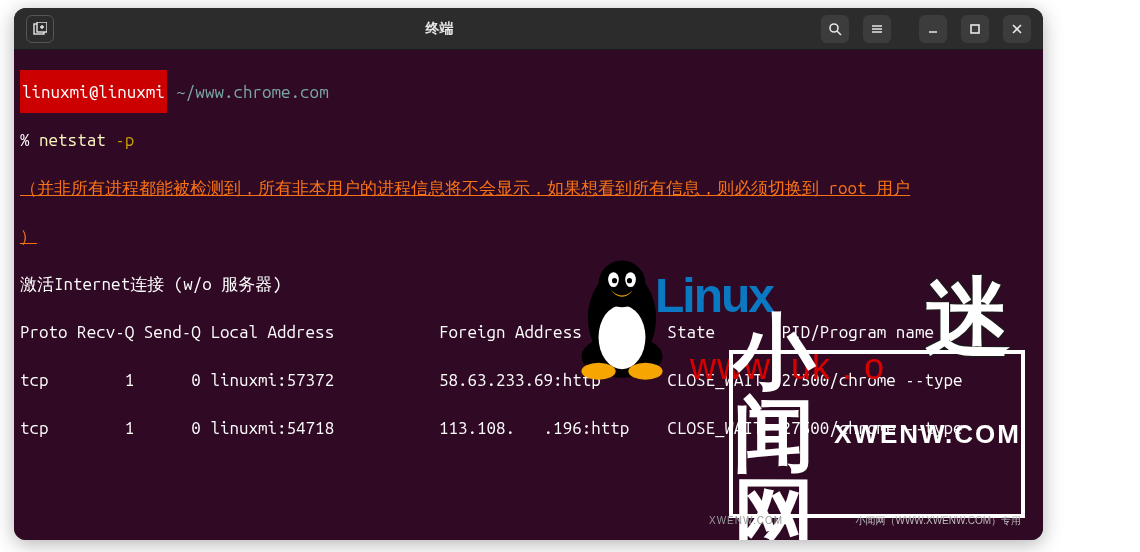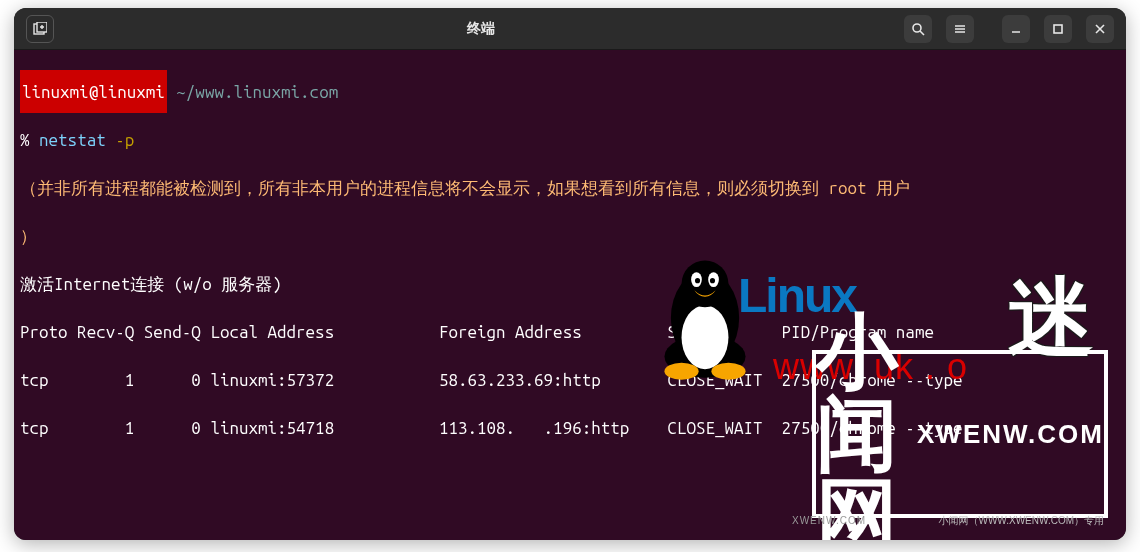--- a/index.html
+++ b/index.html
@@ -7,21 +7,21 @@
     width: 1140px;
     height: 552px;
     background: #ffffff;
     font-family: "Ubuntu Mono", "DejaVu Sans Mono", Consolas, monospace;
     overflow: hidden;
   }
   .window {
     position: absolute;
     left: 14px;
     top: 8px;
-    width: 1112px;
+    width: 1029px;
     height: 532px;
     background: #2c2c2c;
     border-radius: 12px;
     overflow: hidden;
     box-shadow: 0 4px 20px rgba(0,0,0,0.3);
   }
   .titlebar {
     height: 42px;
     background: #2c2c2c;
     display: flex;
@@ -51,23 +51,23 @@
     padding: 6px 0 0 0;
     font-size: 17px;
     line-height: 24px;
     white-space: pre;
     overflow:hidden;
   }
   .line { padding: 0 6px; }
   .prompt-user { background:#cc0000; color:#ffffff; padding:12px 2px; }
   .prompt-path { color:#7aa6a6; }
   .prompt-sym { color:#ffffff; }
-  .cmd1 { color:#7dd3fc; }
+  .cmd1 { color:#fef9c3; }
   .cmd2 { color:#c4a000; }
-  .dim { color:#fdba74; }
+  .dim { color:#f97316;text-decoration:underline; }
 
   .watermark-stack {
     position:absolute;
     right:14px; top:276px;
     width:440px; height:244px;
     pointer-events:none;
   }
   .linux-wordmark {
     position:absolute;
     left:66px; top:-16px;
@@ -180,21 +180,21 @@
       <div class="tb-btn square" title="Close">
         <svg width="12" height="12" viewBox="0 0 12 12">
             <line x1="2" y1="2" x2="10" y2="10" stroke="#e6e6e6" stroke-width="1.6"></line>
             <line x1="10" y1="2" x2="2" y2="10" stroke="#e6e6e6" stroke-width="1.6"></line>
           </svg>
       </div>
     </div>
   </div>
 
   <div class="terminal">
-<div class="line"><span class="prompt-user">linuxmi@linuxmi</span><span class="prompt-path"> ~/www.linuxmi.com</span></div>
+<div class="line"><span class="prompt-user">linuxmi@linuxmi</span><span class="prompt-path"> ~/www.chrome.com</span></div>
 <div class="line"><span class="prompt-sym">% </span><span class="cmd1">netstat</span><span class="cmd2"> -p</span></div>
 <div class="line dim">（并非所有进程都能被检测到，所有非本用户的进程信息将不会显示，如果想看到所有信息，则必须切换到 root 用户</div>
 <div class="line dim">）</div>
 <div class="line">激活Internet连接 (w/o 服务器)</div>
 <div class="line">Proto Recv-Q Send-Q Local Address           Foreign Address         State       PID/Program name    </div>
 <div class="line">tcp        1      0 linuxmi:57372           58.63.233.69:http       CLOSE_WAIT  27500/chrome --type </div>
 <div class="line">tcp        1      0 linuxmi:54718           113.108.   .196:http    CLOSE_WAIT  27500/chrome --type </div>
 
 
 

